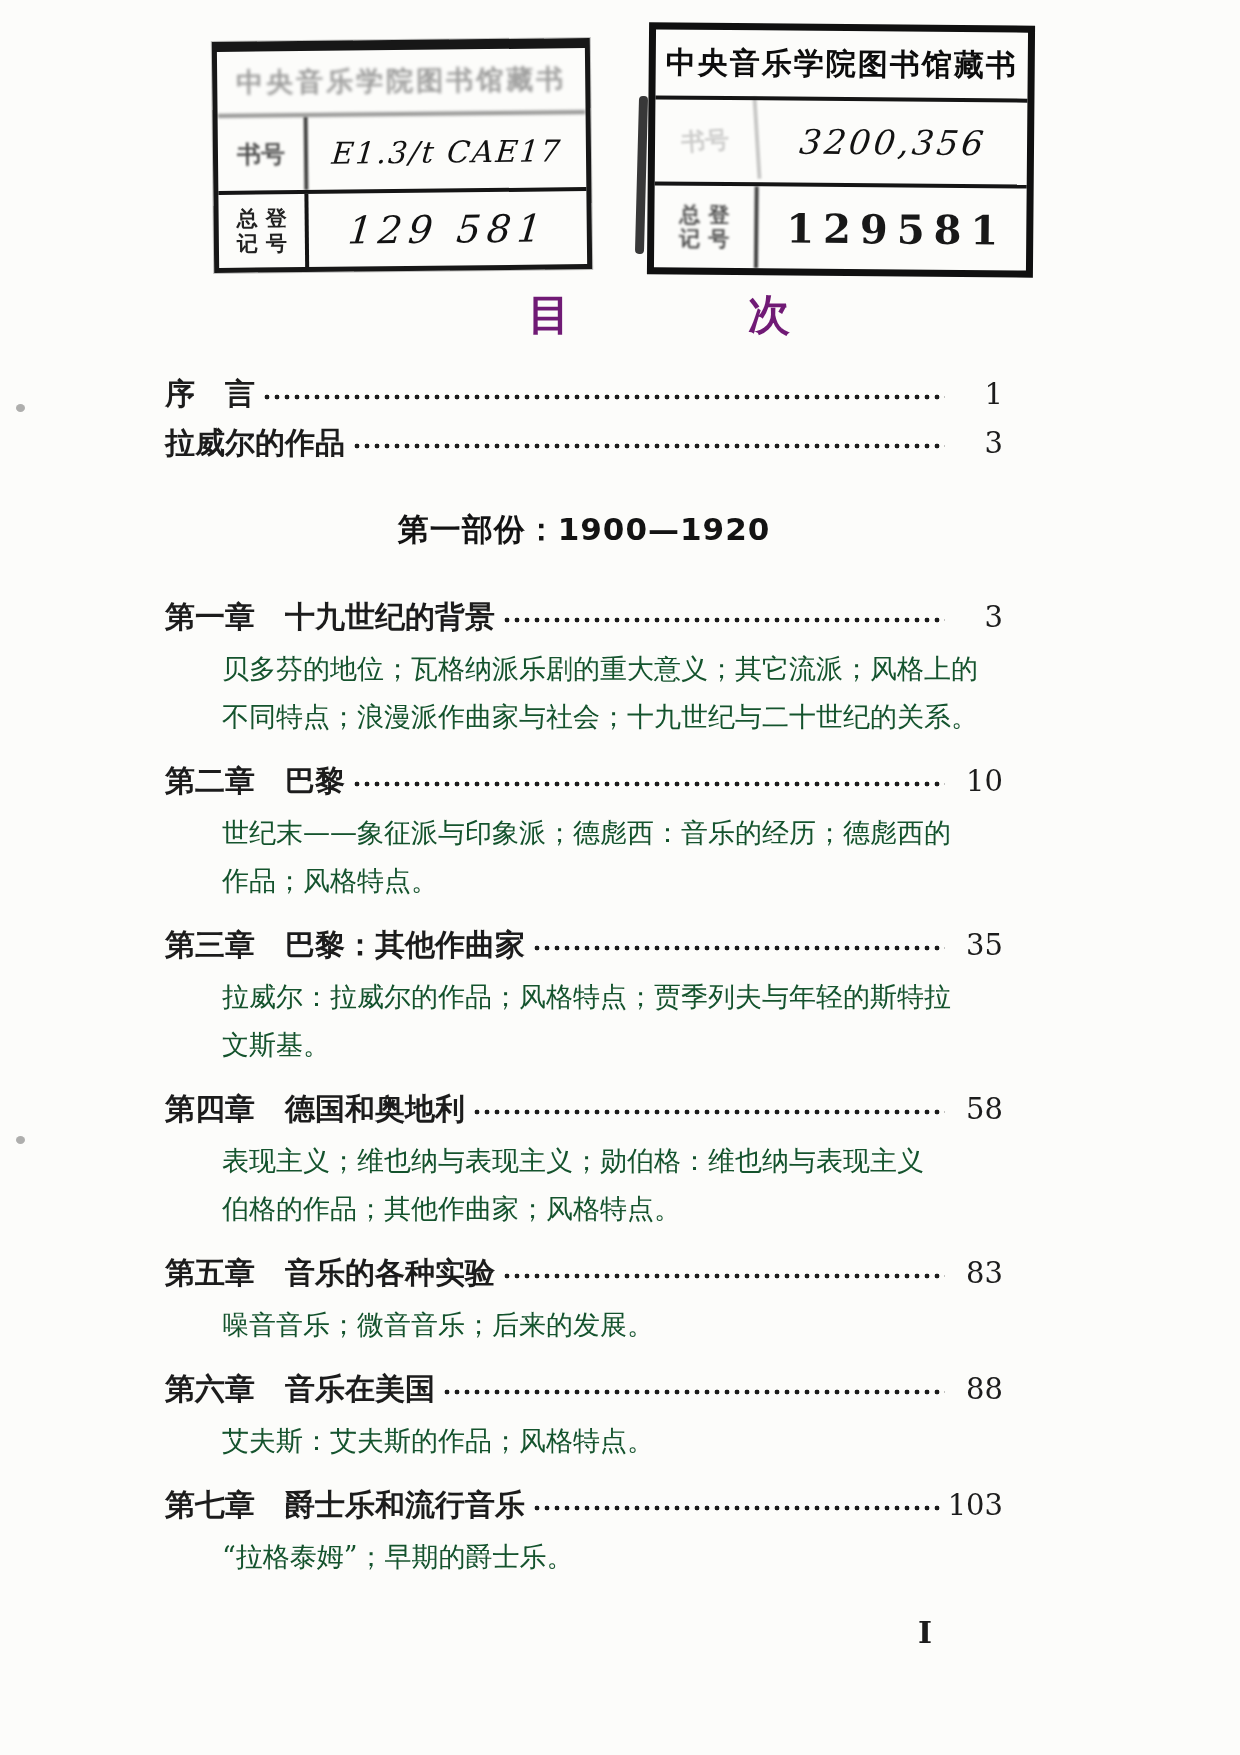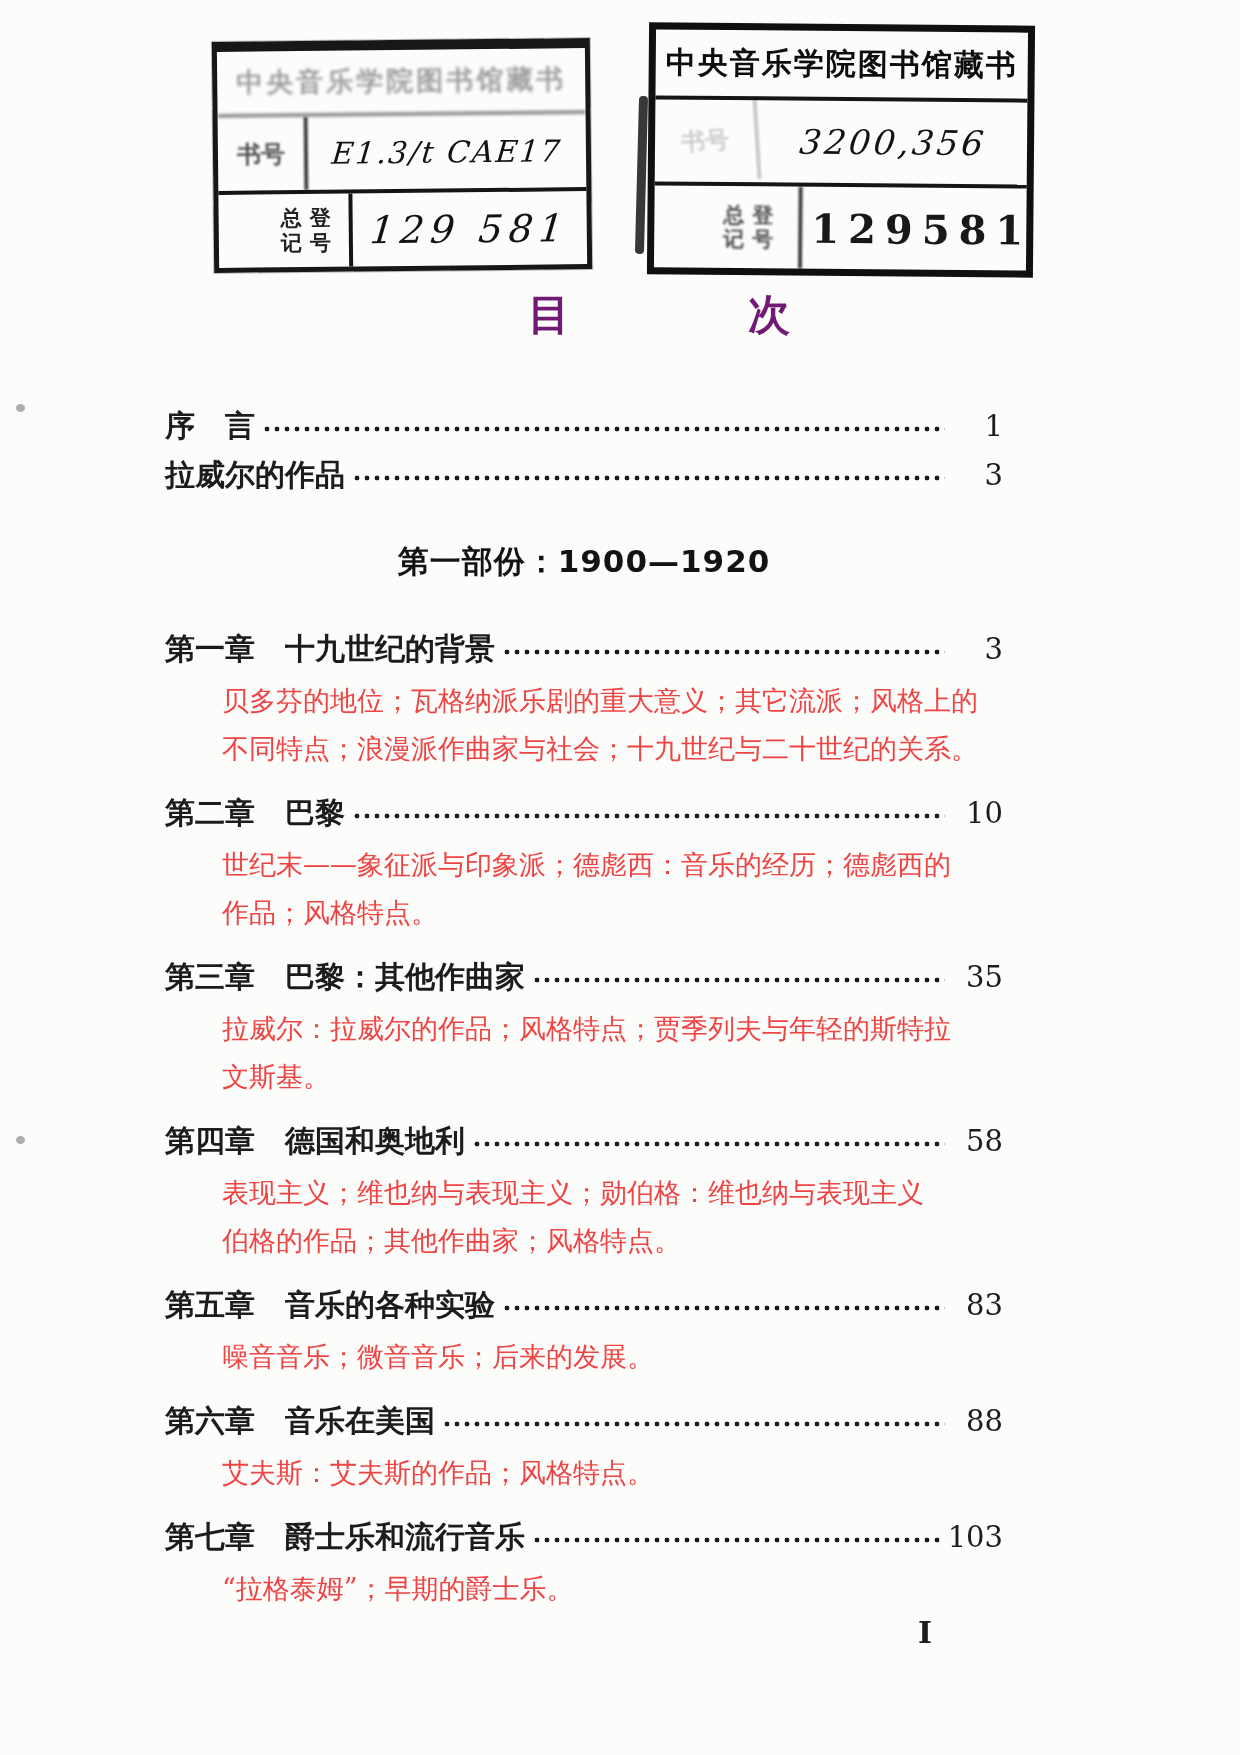--- a/index.html
+++ b/index.html
@@ -44,21 +44,21 @@
     height:66px; font-size:30px; color:#0d0d0d;
   }
   .stamp-row { display:flex; flex:1; min-height:0; }
   .stamp-row + .stamp-row { border-top:4px solid #151515; }
   .stamp-label {
     flex:0 0 86px; display:flex; align-items:center; justify-content:center;
     border-right:4px solid #151515; font-weight:700; color:#222;
     font-size:24px; text-align:center;
   }
   .stamp-right .stamp-label { flex-basis:100px; }
-  .two-line { flex-direction:column; line-height:1.15; font-size:21px;margin-left:44px; }
+  .two-line { flex-direction:column; line-height:1.15; font-size:21px; }
   .two-line span { display:block; letter-spacing:8px; text-indent:8px; }
   .smudged { filter:blur(1px); opacity:.8; }
   .ghost { opacity:.22; filter:blur(1.2px); transform:rotate(-4deg); }
   .stamp-value {
     flex:1; display:flex; align-items:center; justify-content:center;
     color:#121212;
   }
   .hand {
     font-style:italic; font-family:"DejaVu Serif","Liberation Serif",serif;
     transform:skewX(-6deg);
@@ -83,21 +83,21 @@
   .speck-2 { left:16px; top:1136px; }
 
   
   .doc-title {
     position:absolute; left:0; top:283px; width:100%; margin:4px;
     text-align:center; font-size:42px; font-weight:600;
     white-space:pre; letter-spacing:2px; color:#701a75;padding-left:36px;
   }
 
   
-  .toc { position:absolute; left:165px; top:408px; width:838px; }
+  .toc { position:absolute; left:165px; top:376px; width:838px; }
   .toc-row {
     display:flex; align-items:center;
     font-size:30px; line-height:36px; white-space:nowrap;
   }
   .toc-row .t { flex:0 0 auto; }
   .front { margin-bottom:13px; font-weight:600; }
   .leader {
     flex:1 1 auto; align-self:center; height:8px;
     margin:6px 6px 0 8px;
     background-image:radial-gradient(circle at 4px 4px,#1b1b1b 2.1px,rgba(0,0,0,0) 2.7px);
@@ -107,21 +107,21 @@
   .part-heading {
     margin:48px 0 48px; text-align:center;
     font-size:31px; font-weight:700; letter-spacing:1px;
     font-family:"DejaVu Sans","Liberation Sans",sans-serif; color:#131313;
   }
   .chapter { margin-bottom:22px; }
   .chapter .toc-row { font-weight:700; margin-bottom:10px; }
   .chapter .pg { font-weight:400; }
   .desc {
     margin:0 0 0 57px; font-size:27px; line-height:48px;
-    font-weight:400; color:#ef4444;
+    font-weight:400; color:#14532d;
   }
 
   .footer-folio {
     position:absolute; left:918px; top:1615px;
     font-size:30px; font-weight:600; letter-spacing:1px;
   }
 </style>
 </head>
 <body>
 

